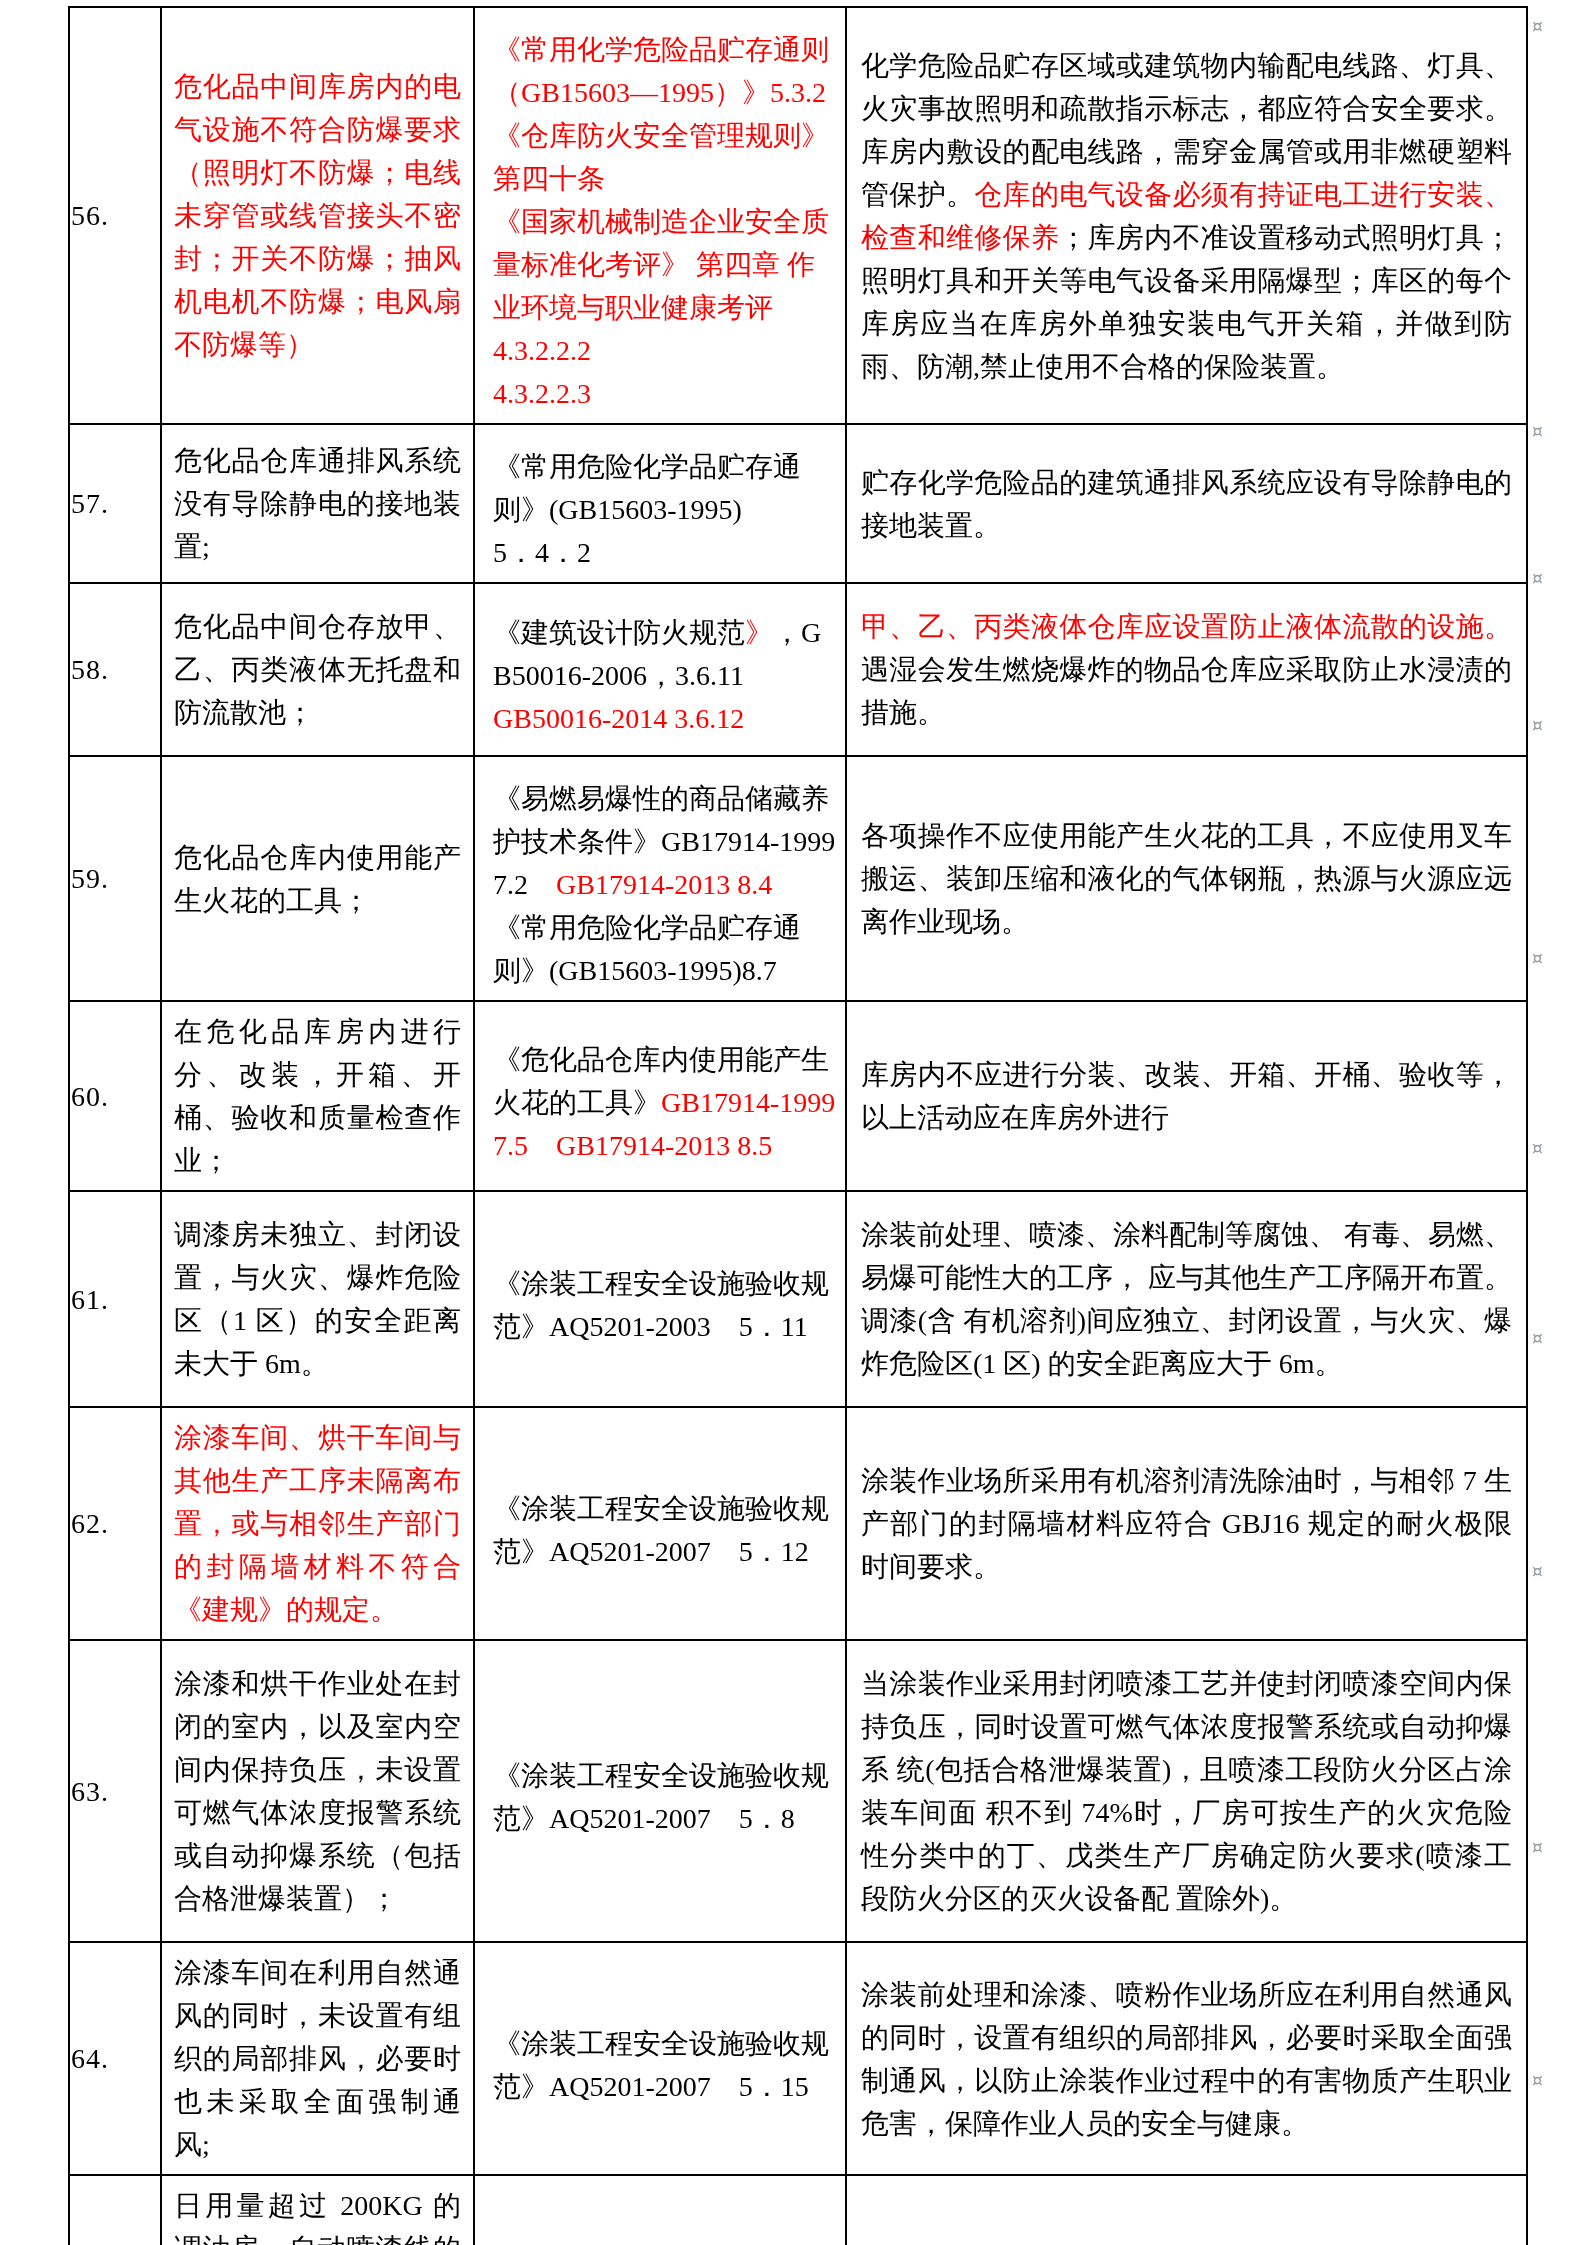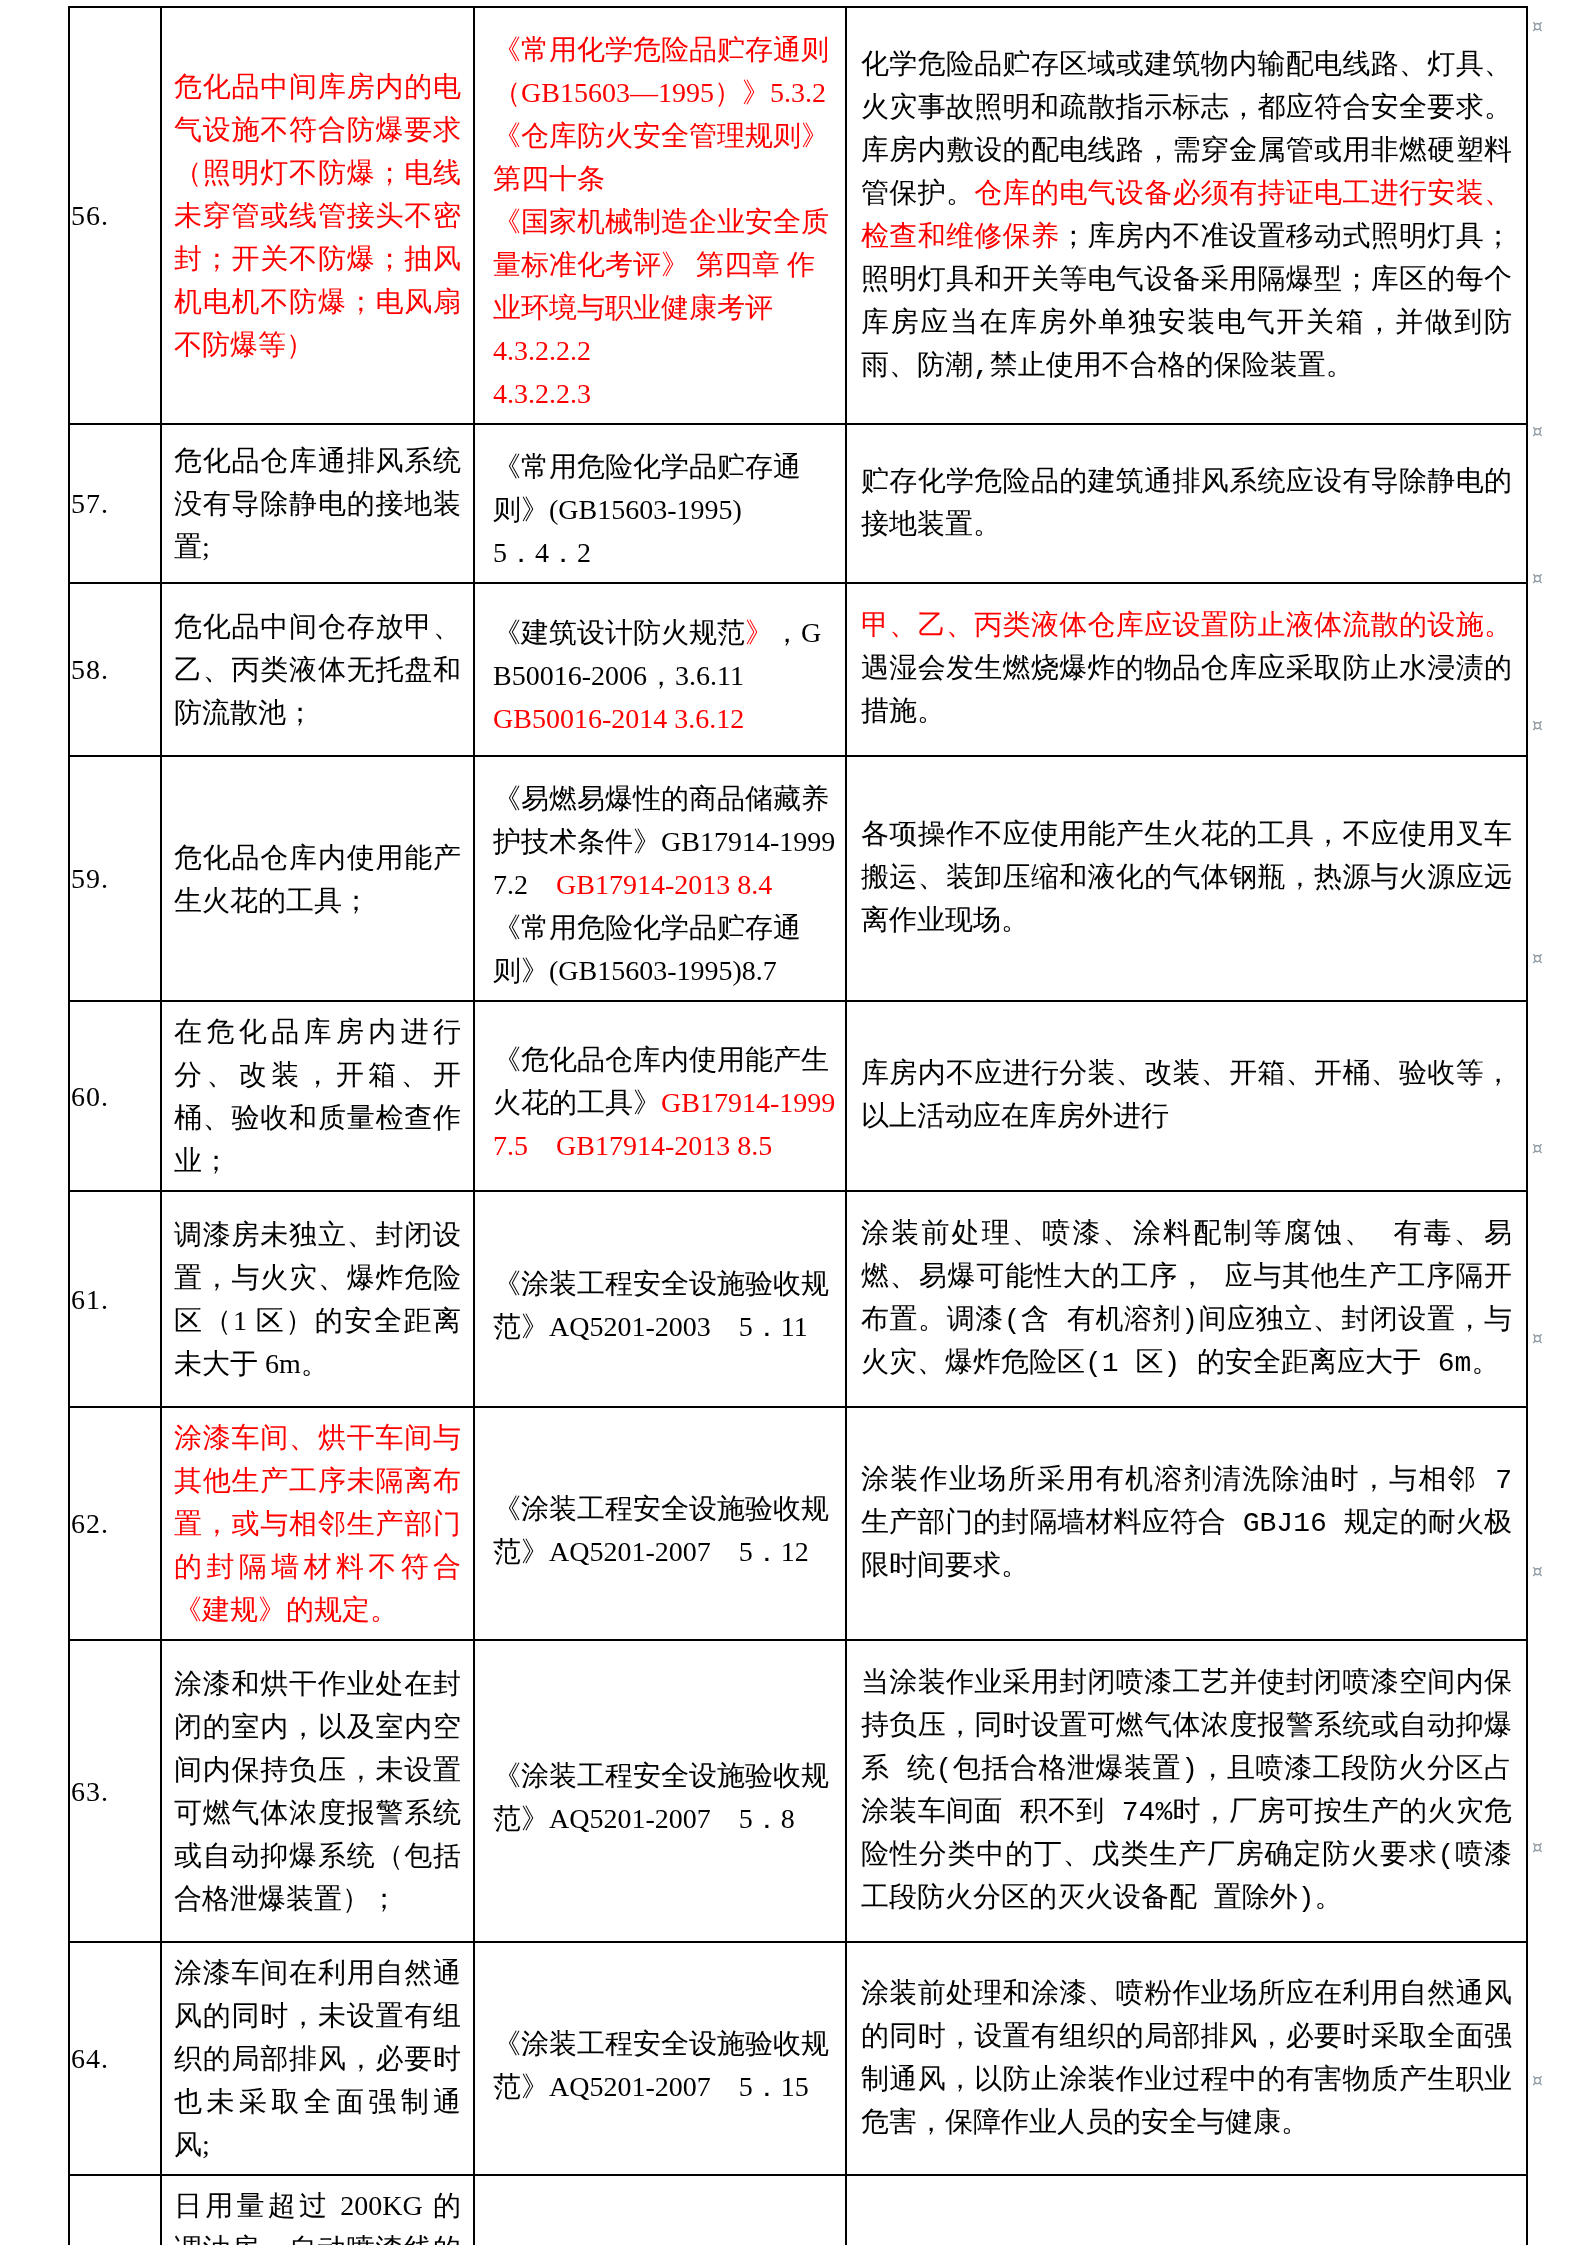--- a/index.html
+++ b/index.html
@@ -37,21 +37,21 @@
     word-break:break-all;
     overflow-wrap:anywhere;
   }
   td.c-num{
     text-align:left;
     font-size:30px;
     letter-spacing:1px;
   }
   td.c-problem{padding:8px 12px;text-align:justify;border-radius:29px;}
   td.c-basis{padding:20px 8px 8px 18px;text-align:left;}
-  td.c-req{padding:21px 14px;text-align:justify;font-family:Liberation Mono, monospace;}
+  td.c-req{padding:21px 14px;text-align:justify;}
   .p{margin:0;}
   .run-red{color:var(--red);}
   .run-black{color:var(--ink);}
   .row-mark{
     position:absolute;
     left:1464px;
     color:var(--mark);
     font-size:17px;
     line-height:17px;
     font-family:"DejaVu Sans","Liberation Sans",sans-serif;

